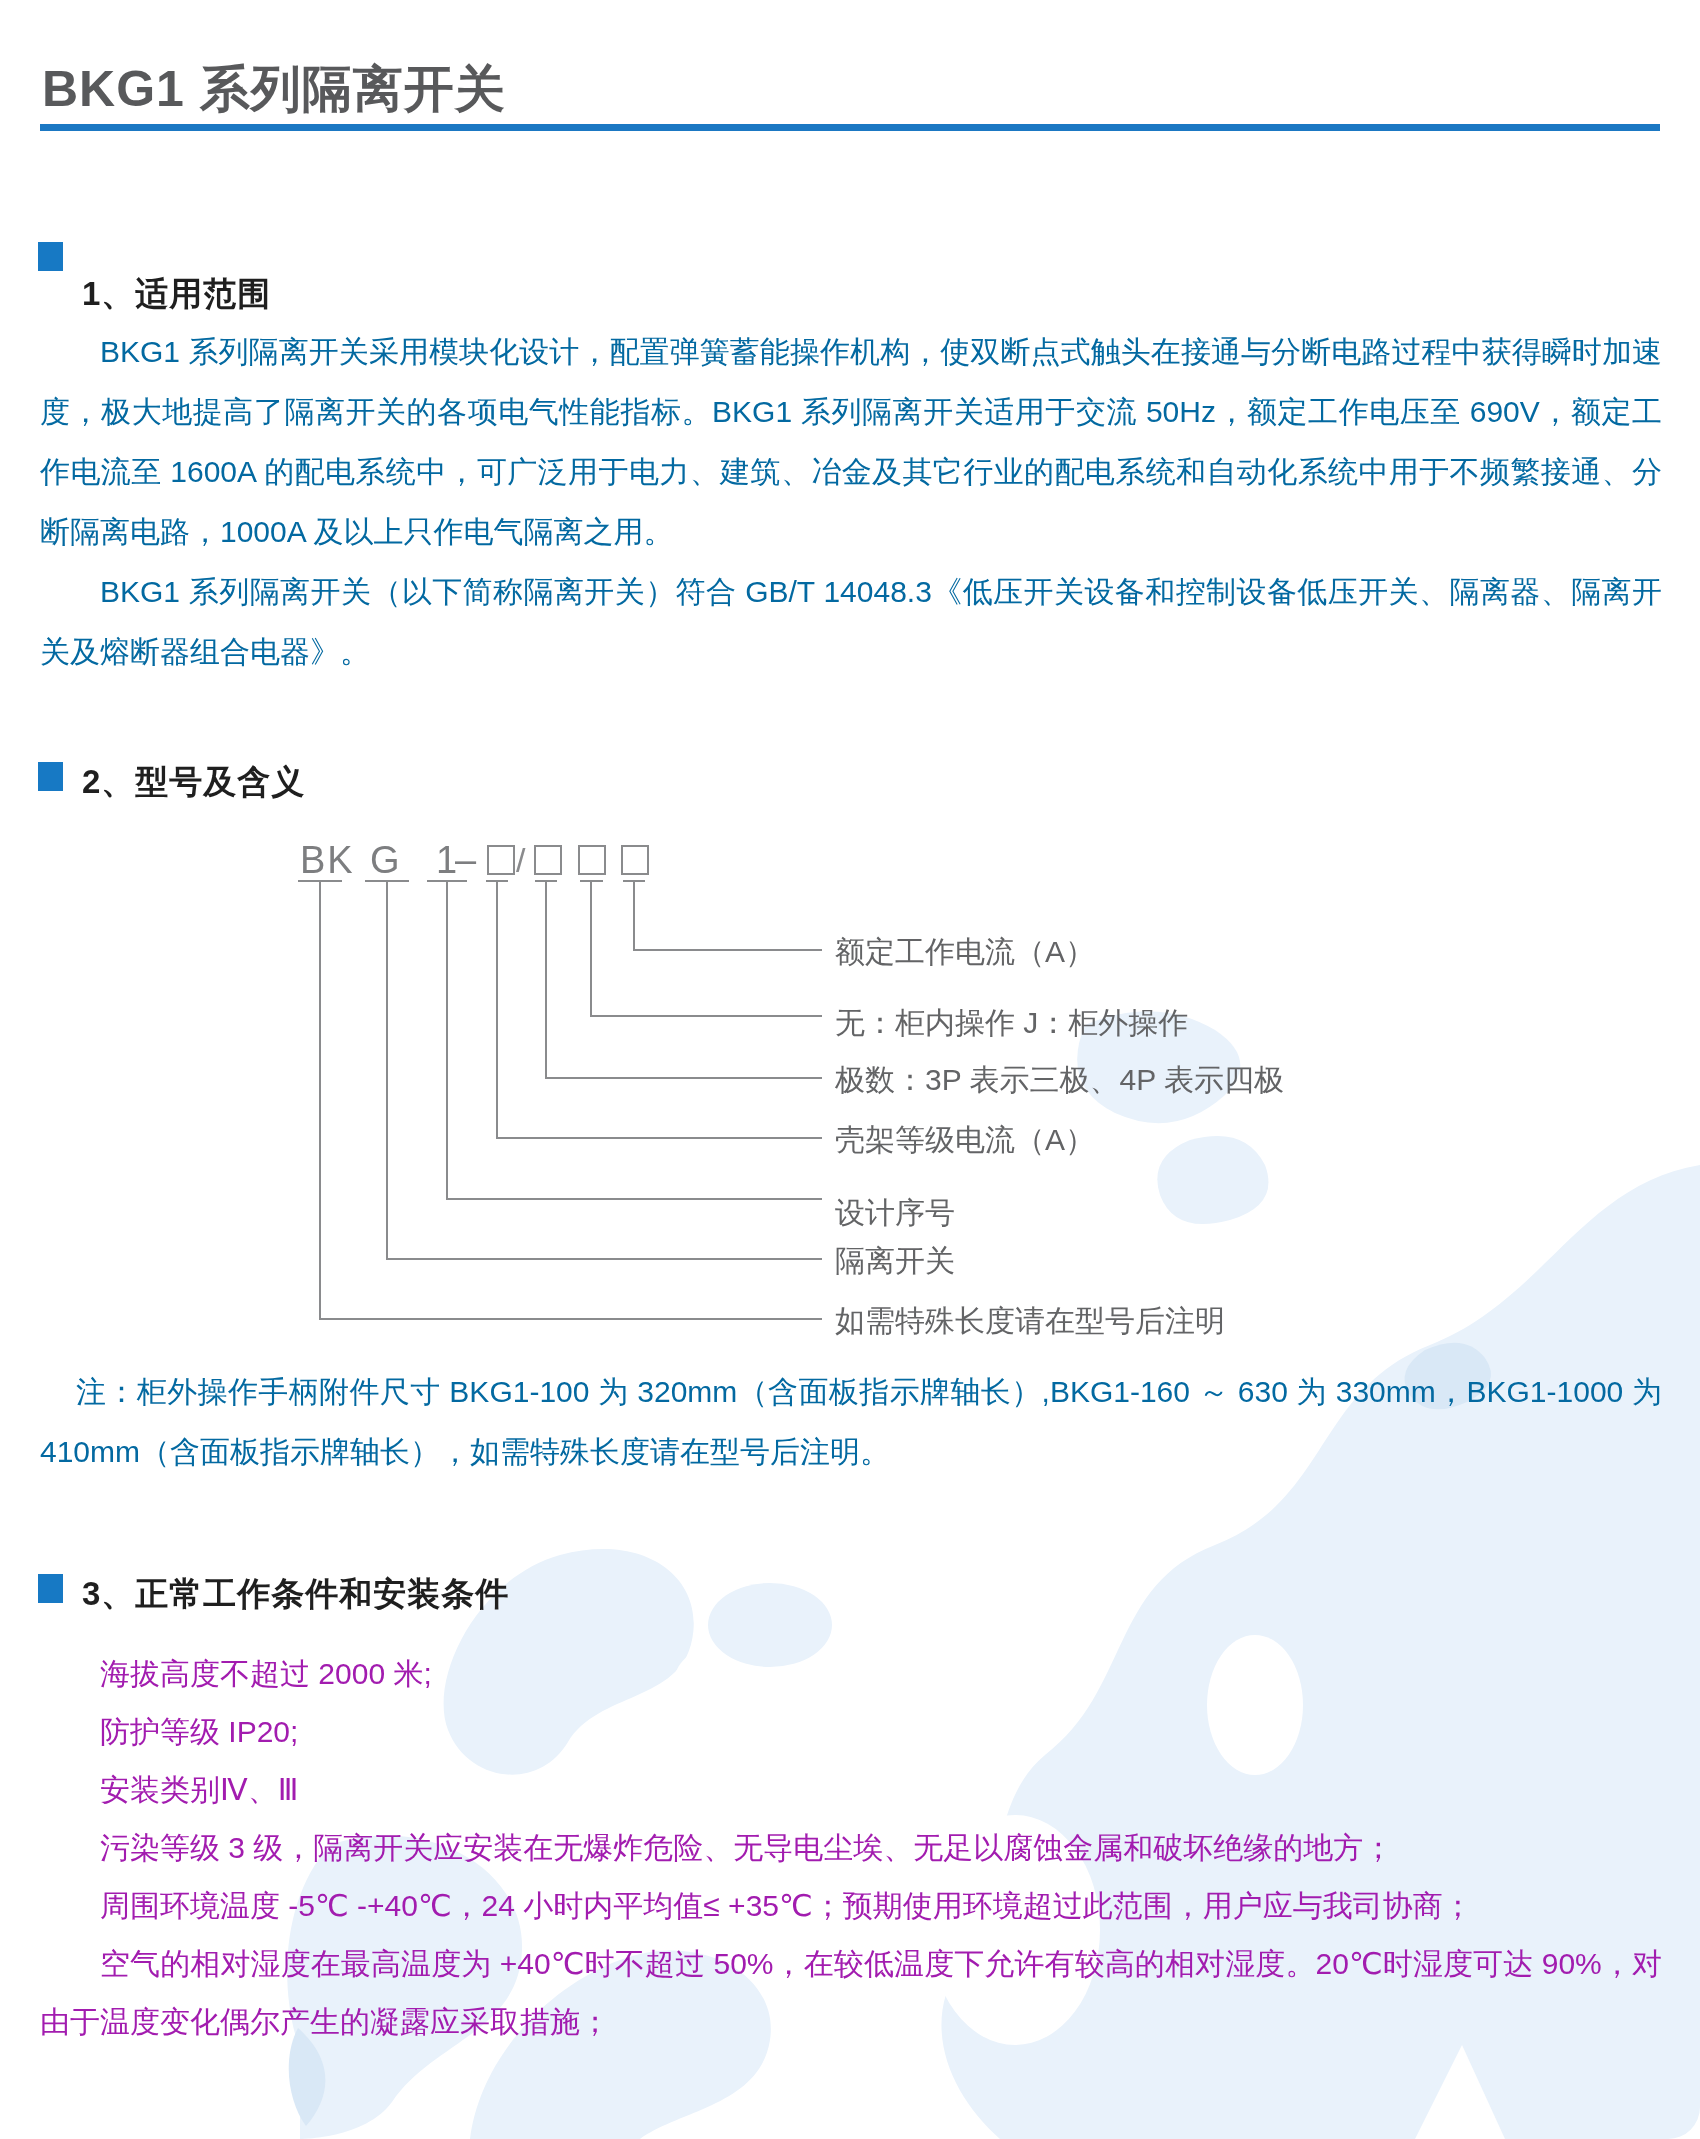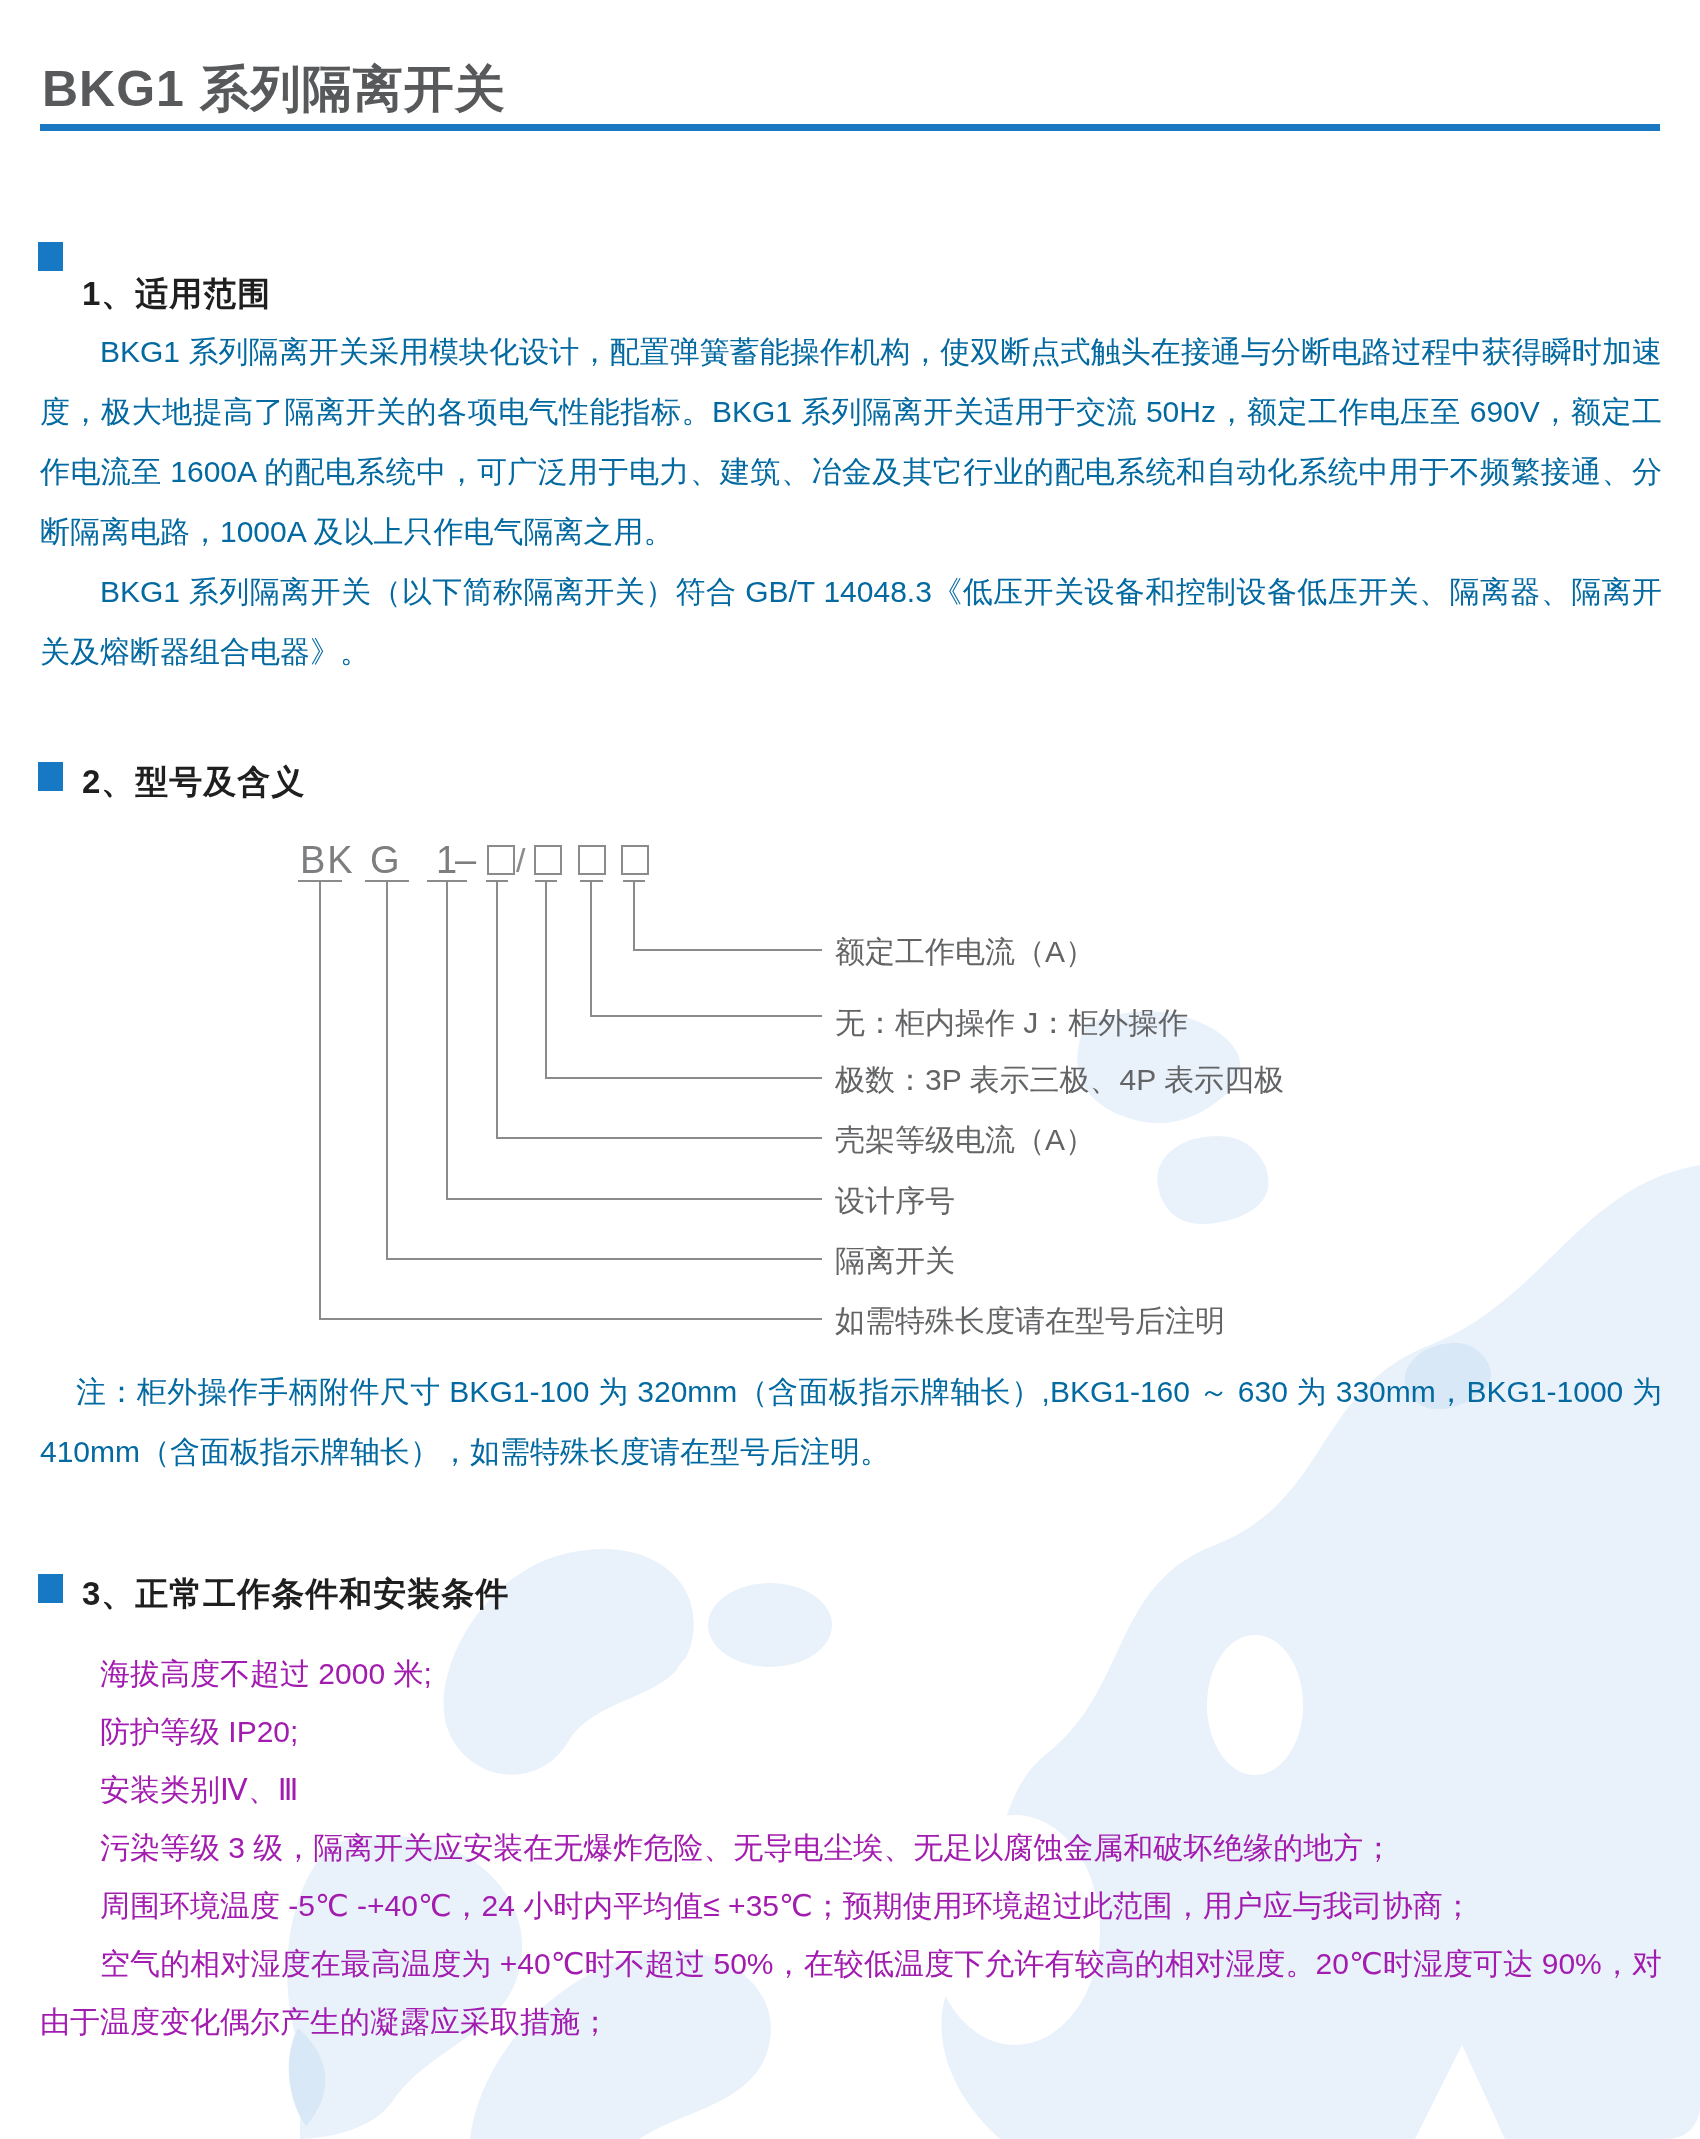--- a/index.html
+++ b/index.html
@@ -119,21 +119,21 @@
       <span class="model-box" style="left:487px;"></span>
       <span class="model-slash" style="left:516px;">/</span>
       <span class="model-box" style="left:534px;"></span>
       <span class="model-box" style="left:578px;"></span>
       <span class="model-box" style="left:621px;"></span>
 
       <div class="diagram-label" style="top:97px;">额定工作电流（A）</div>
       <div class="diagram-label" style="top:168px;">无：柜内操作 J：柜外操作</div>
       <div class="diagram-label" style="top:225px;">极数：3P 表示三极、4P 表示四极</div>
       <div class="diagram-label" style="top:285px;">壳架等级电流（A）</div>
-      <div class="diagram-label" style="top:346px;">设计序号</div>
+      <div class="diagram-label" style="top:358px;">设计序号</div>
       <div class="diagram-label" style="top:406px;">隔离开关</div>
       <div class="diagram-label" style="top:466px;">如需特殊长度请在型号后注明</div>
     </div>
 
     <p class="body-par note-par" style="top:1362px;">注：柜外操作手柄附件尺寸 BKG1-100 为 320mm（含面板指示牌轴长）,BKG1-160 ～ 630 为 330mm，BKG1-1000 为 410mm（含面板指示牌轴长），如需特殊长度请在型号后注明。</p>
 
     <div class="sec-square" style="top:1574px;"></div>
     <div class="sec-title" style="top:1572px;">3、正常工作条件和安装条件</div>
 
     <div class="cond-list">

